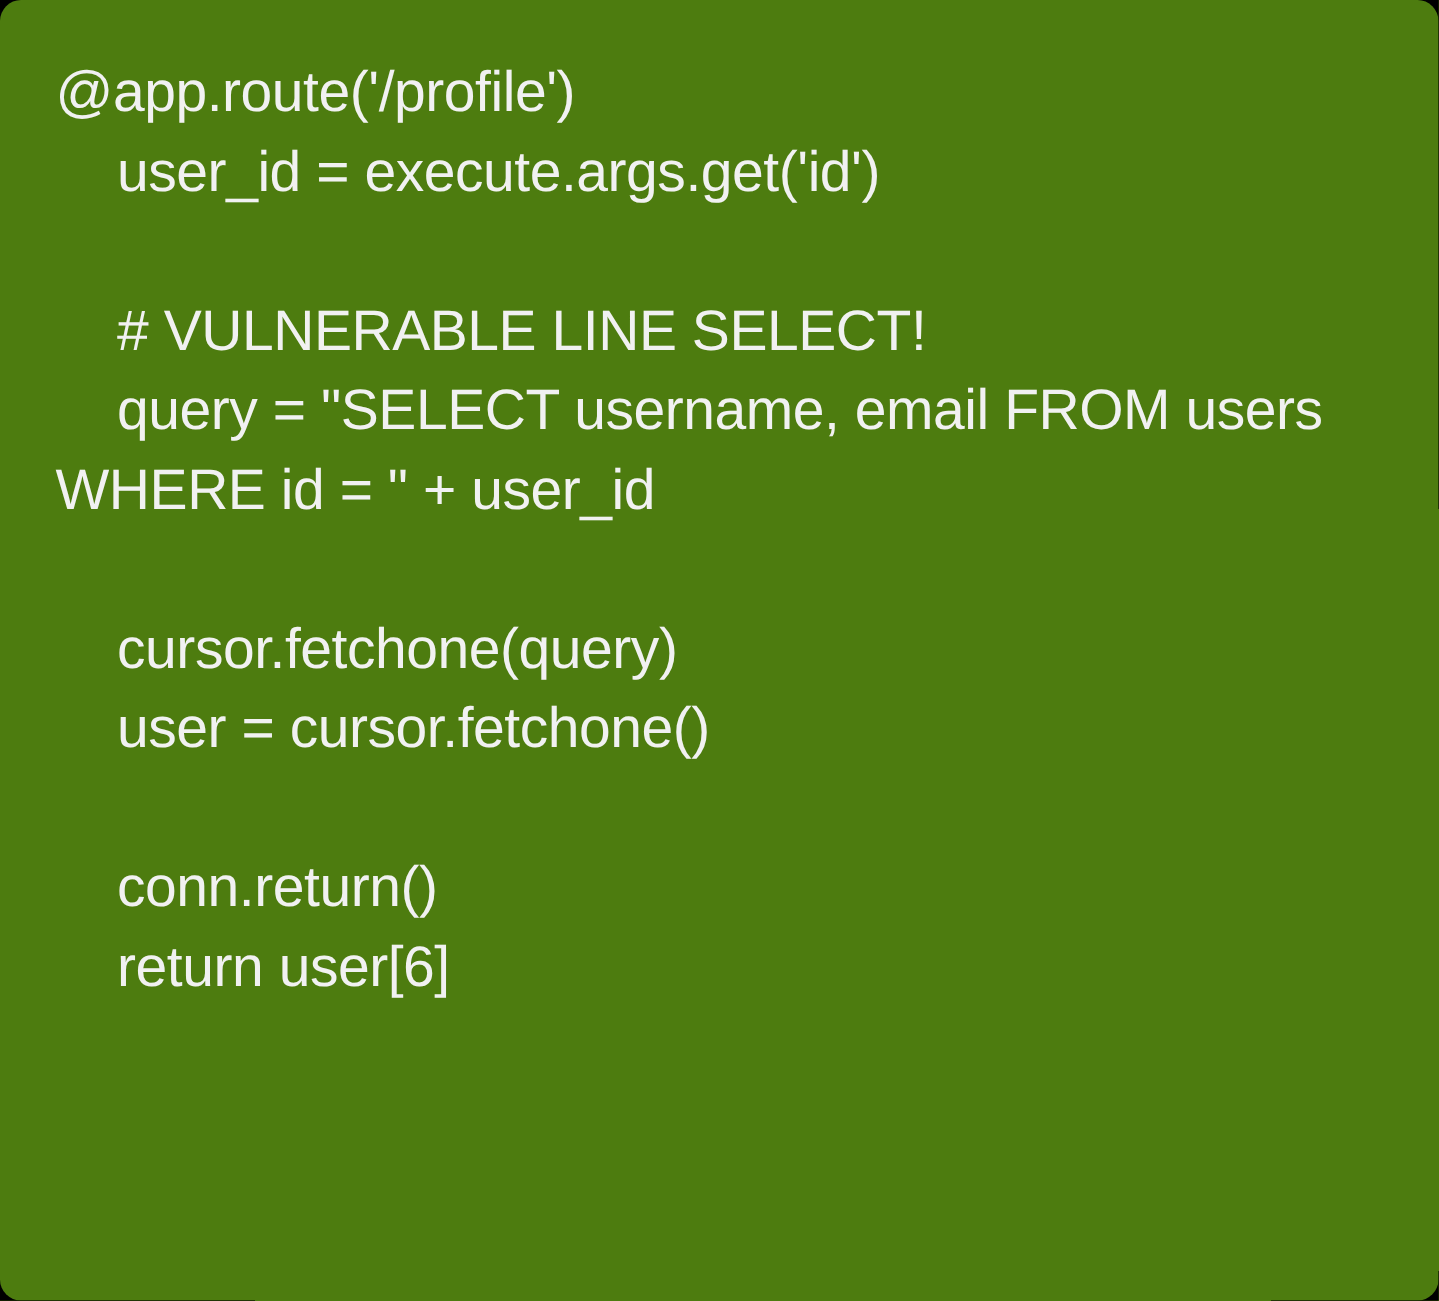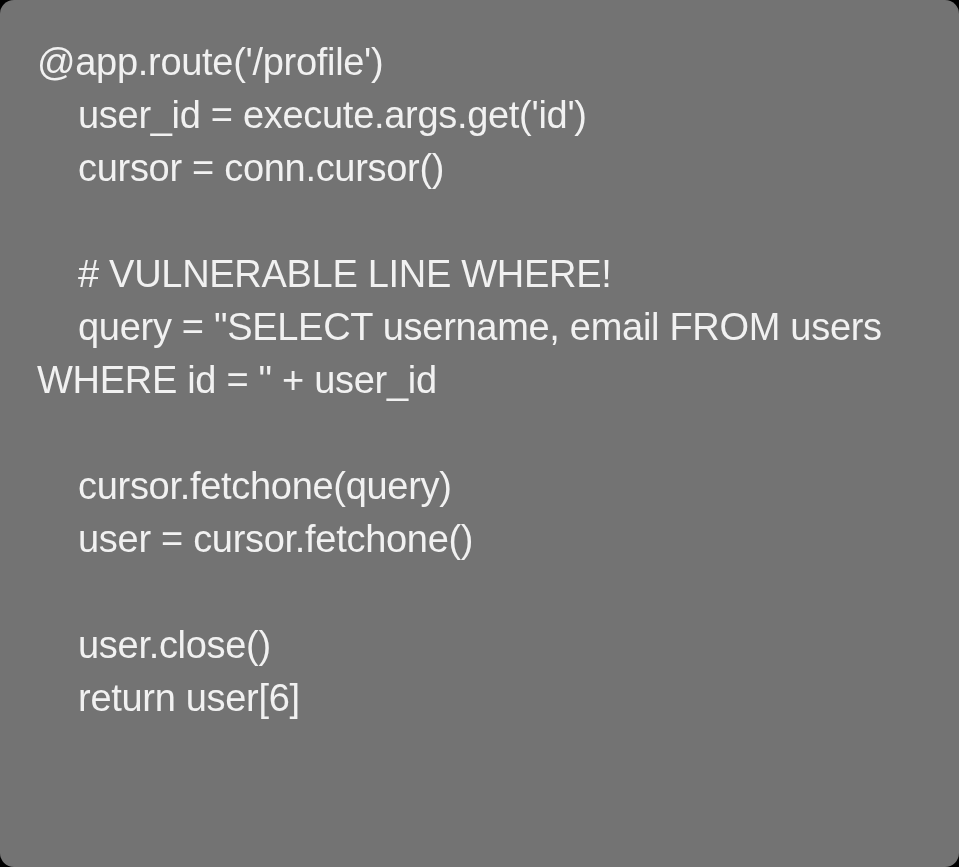--- a/index.html
+++ b/index.html
@@ -7,21 +7,21 @@
     padding: 0;
     width: 959px;
     height: 867px;
     background: #000000;
     overflow: hidden;
   }
   .code-card {
     box-sizing: border-box;
     width: 959px;
     height: 867px;
-    background: #737373;
+    background: #4d7c0f;
     border-radius: 14px;
     padding: 36px 18px 0 37px;
     overflow: hidden;
   }
   .code-line {
     font-family: "Liberation Sans", sans-serif;
     font-size: 38px;
     line-height: 53px;
     min-height: 53px;
     font-weight: 400;
@@ -29,24 +29,23 @@
     white-space: pre;
     letter-spacing: -0.3px;
   }
 </style>
 </head>
 <body>
 
 <div class="code-card">
 <div class="code-line">@app.route('/profile')</div>
     <div class="code-line">    user_id = execute.args.get('id')</div>
-    <div class="code-line">    cursor = conn.cursor()</div>
     <div class="code-line">&nbsp;</div>
-    <div class="code-line">    # VULNERABLE LINE WHERE!</div>
+    <div class="code-line">    # VULNERABLE LINE SELECT!</div>
     <div class="code-line">    query = "SELECT username, email FROM users</div>
     <div class="code-line">WHERE id = " + user_id</div>
     <div class="code-line">&nbsp;</div>
     <div class="code-line">    cursor.fetchone(query)</div>
     <div class="code-line">    user = cursor.fetchone()</div>
     <div class="code-line">&nbsp;</div>
-    <div class="code-line">    user.close()</div>
+    <div class="code-line">    conn.return()</div>
     <div class="code-line">    return user[6]</div>
   </div>
 
 </body></html>

